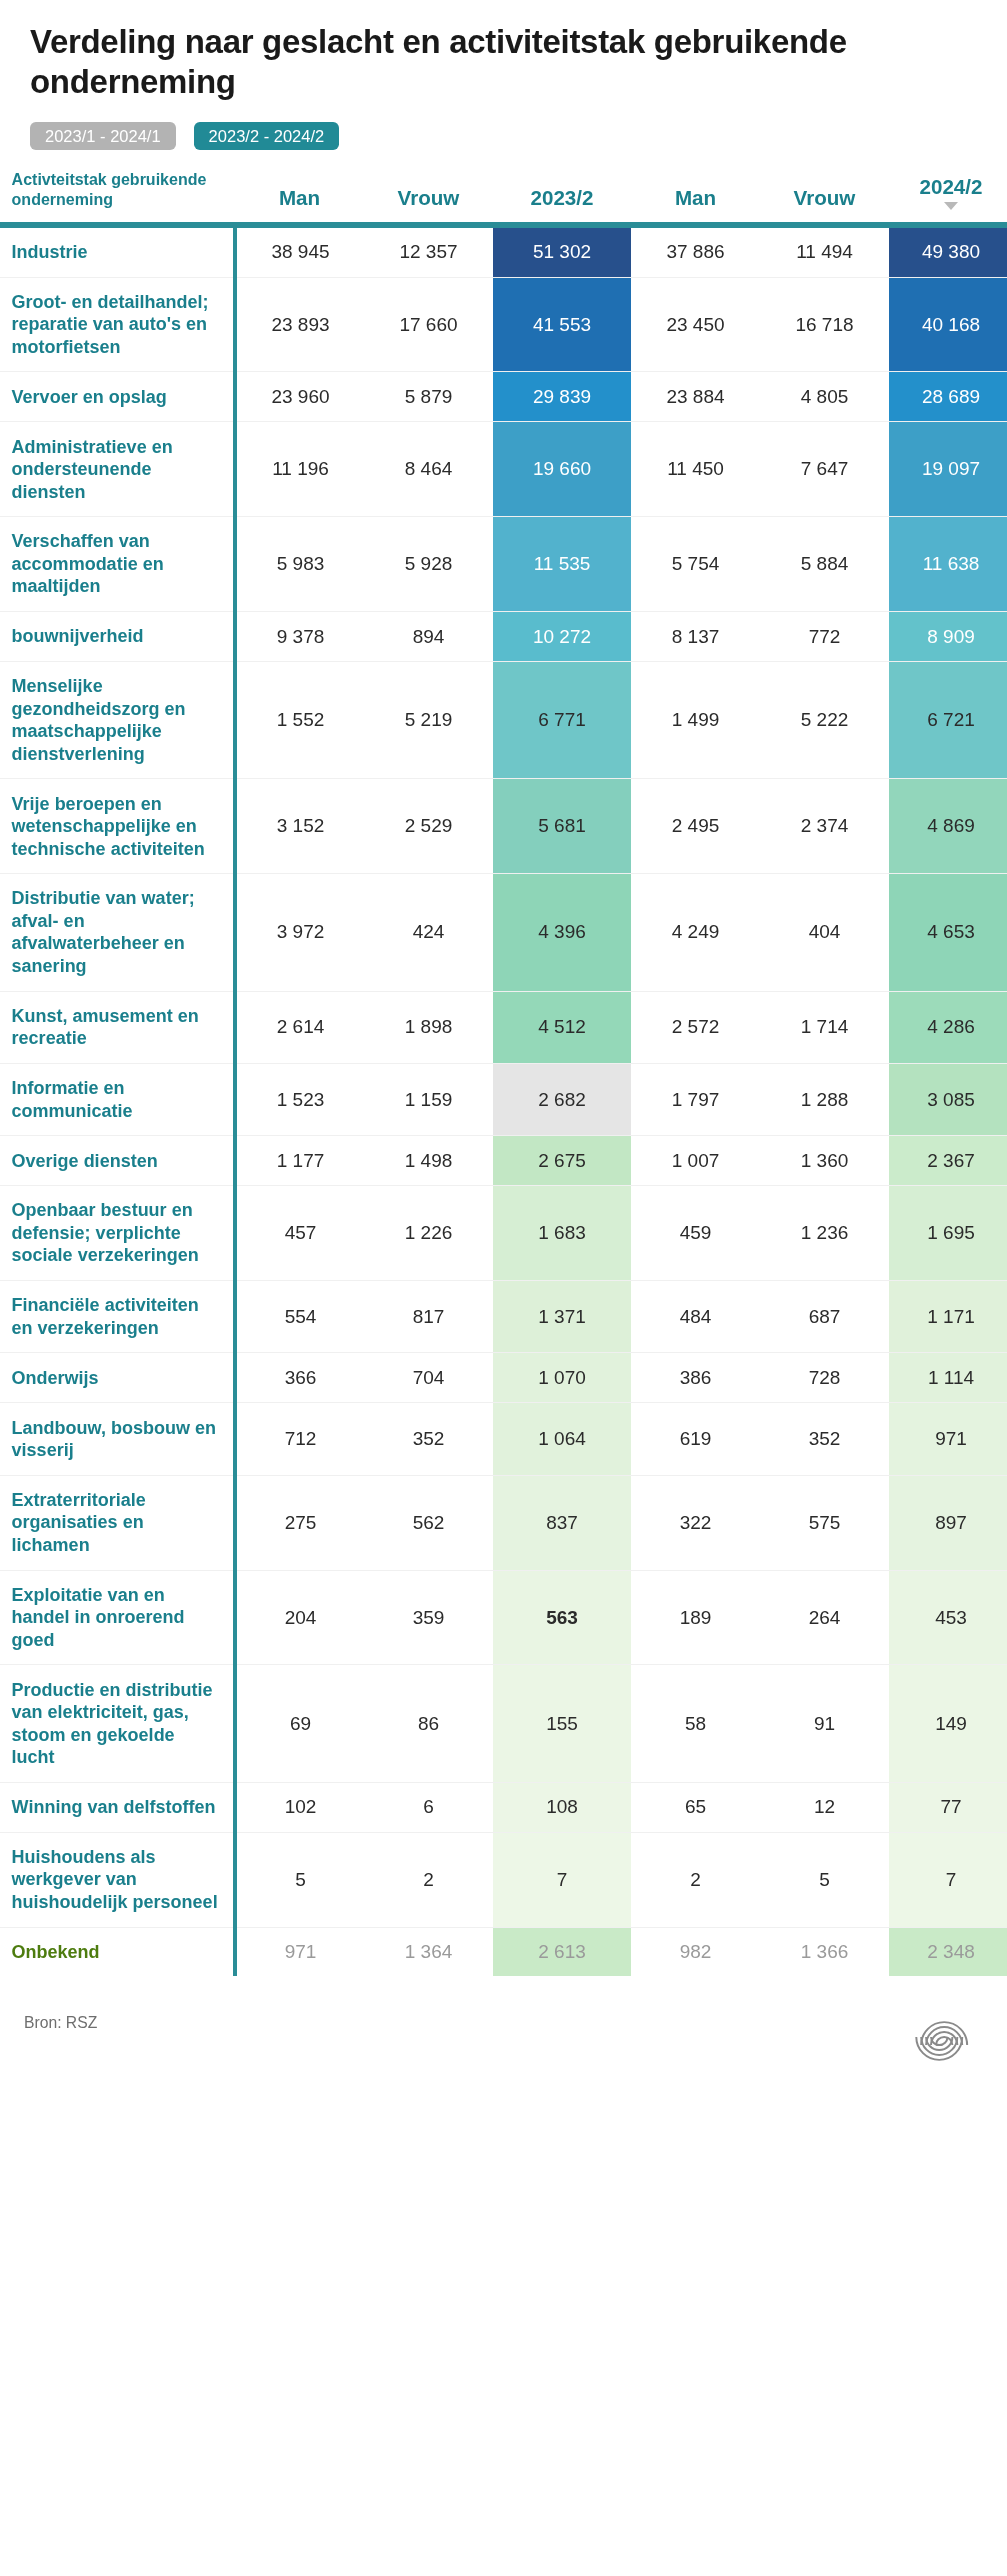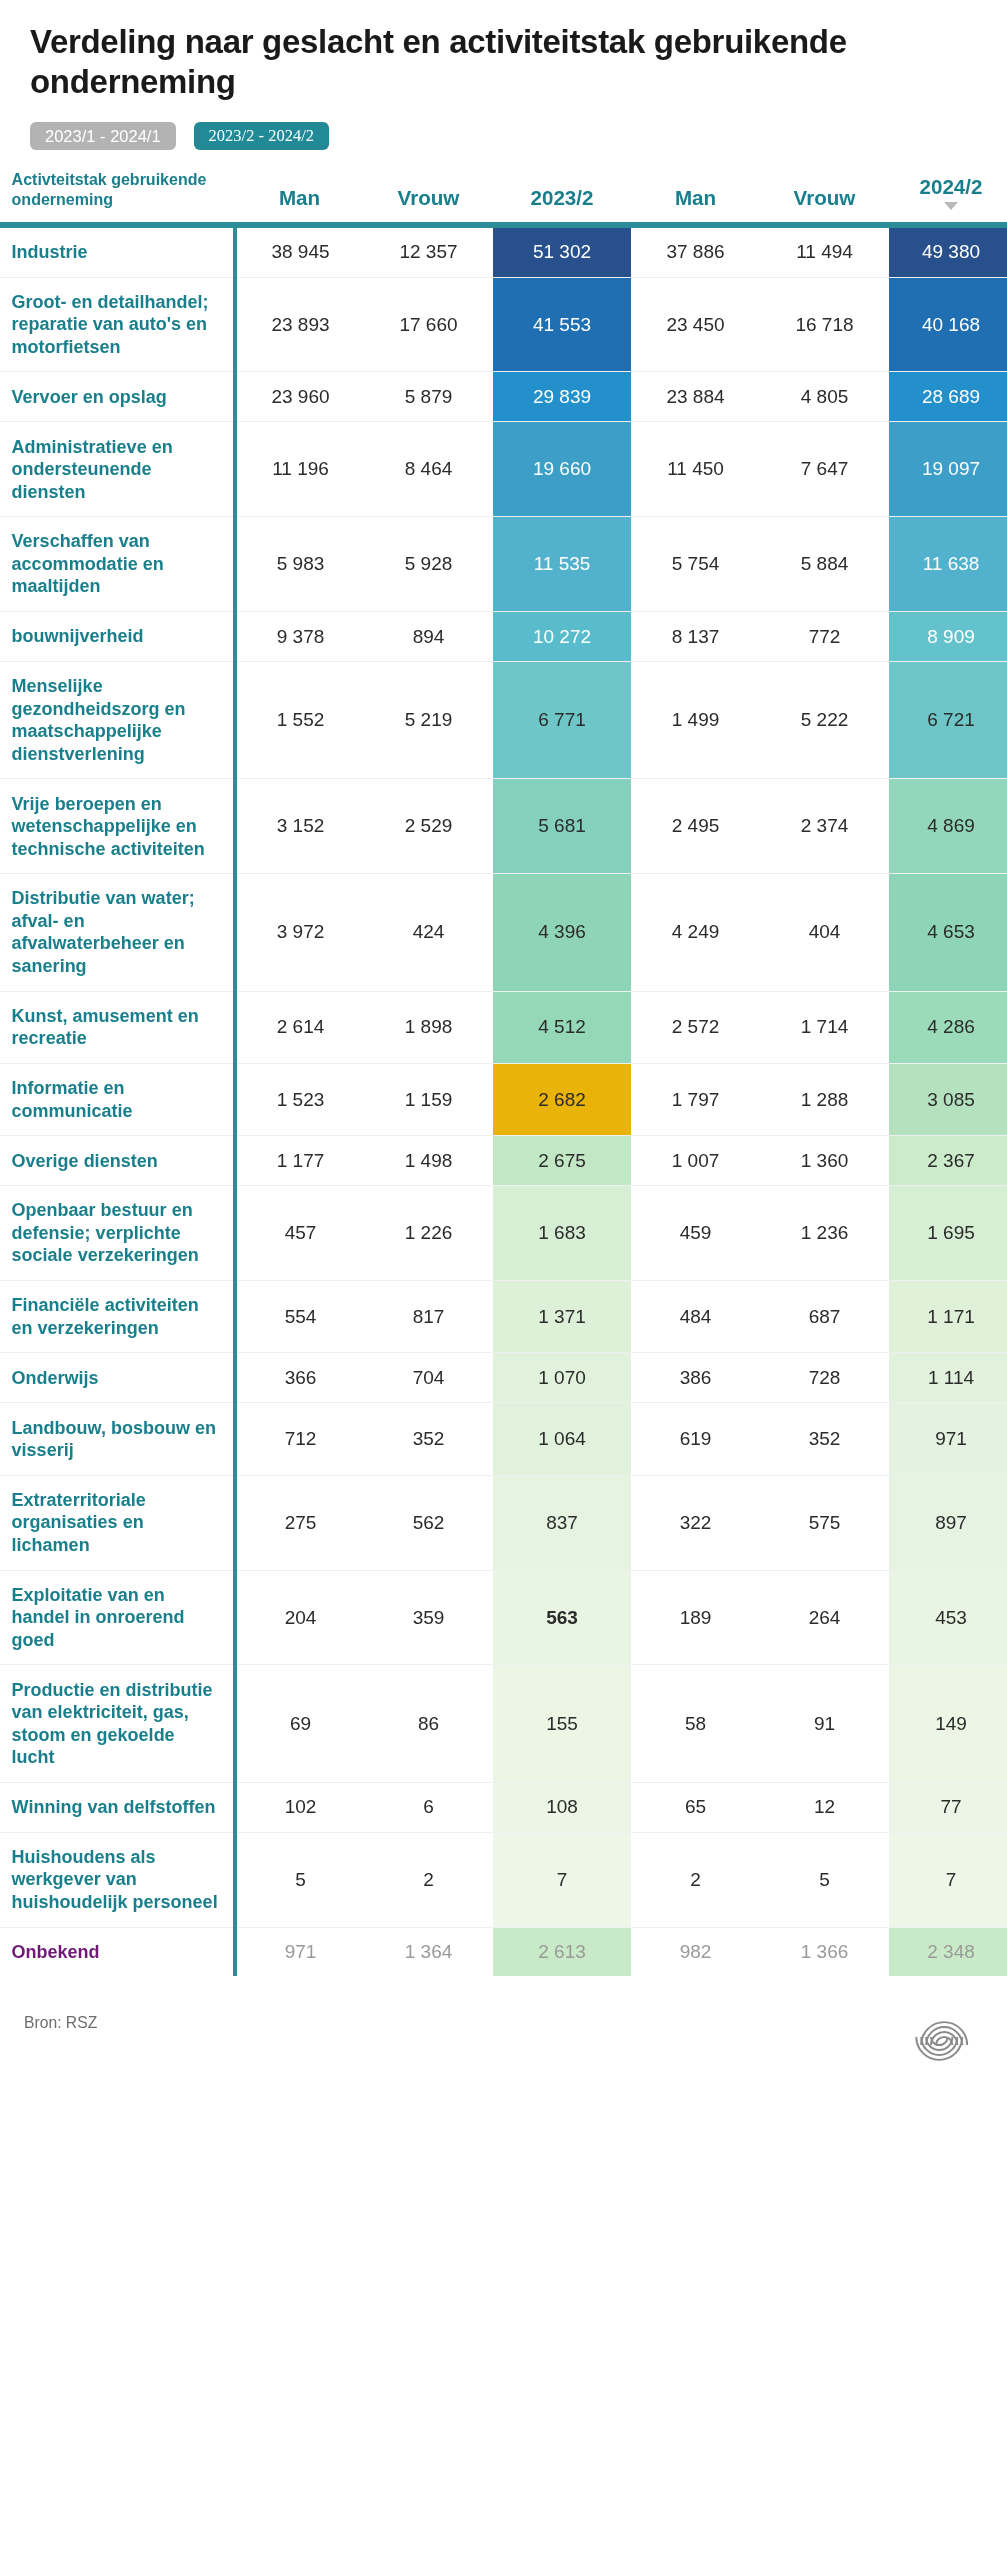--- a/index.html
+++ b/index.html
@@ -35,21 +35,21 @@
     justify-content: center;
     height: 28px;
     padding: 0 15px;
     border-radius: 5.8px;
     font-size: 16.5px;
     color: #ffffff;
     letter-spacing: 0px;
     white-space: nowrap;
   }
   .pill.inactive { background: #b3b3b3; }
-  .pill.active   { background: #218a96; font-family: Liberation Serif, serif; }
+  .pill.active   { background: #218a96; }
 
   
   table.stat {
     width: 1007px;
     border-collapse: collapse;
     table-layout: fixed;
     margin-top: 20px;
   }
   table.stat col.c-label { width: 235px; }
   table.stat col.c-num   { width: 129px; }
@@ -102,21 +102,21 @@
     font-weight: bold;
     font-size: 18px;
     color: #1a7f8c;
     line-height: 1.25;
     padding-left: 11.6px;
     padding-right: 15px;
     border-right: 4.1px solid #2a8d97;
     background: #ffffff;
   }
   tbody tr.muted td { color: #9a9a9a; }
-  tbody tr.muted td.lbl { color: #701a75; }
+  tbody tr.muted td.lbl { color: #4d7c0f; }
   tbody tr:last-child td { border-bottom: none; }
 
   td.tot { color: #ffffff; }
   td.tot.dark-text { color: #2b2b2b; }
   tbody tr.muted td.tot { color: #9a9a9a; }
 
   
   .footer {
     position: relative;
     height: 99px;
@@ -261,21 +261,21 @@
           <td>1 898</td>
           <td class="tot dark-text" style="background: rgb(148, 216, 184);">4 512</td>
           <td>2 572</td>
           <td>1 714</td>
           <td class="tot dark-text" style="background: rgb(156, 219, 186);">4 286</td>
         </tr>
         <tr>
           <td class="lbl">Informatie en communicatie</td>
           <td>1 523</td>
           <td>1 159</td>
-          <td class="tot dark-text" style="background: #eab308;">2 682</td>
+          <td class="tot dark-text" style="background: #e5e5e5;">2 682</td>
           <td>1 797</td>
           <td>1 288</td>
           <td class="tot dark-text" style="background: rgb(180, 226, 191);">3 085</td>
         </tr>
         <tr>
           <td class="lbl">Overige diensten</td>
           <td>1 177</td>
           <td>1 498</td>
           <td class="tot dark-text" style="background: rgb(194, 231, 196);">2 675</td>
           <td>1 007</td>

